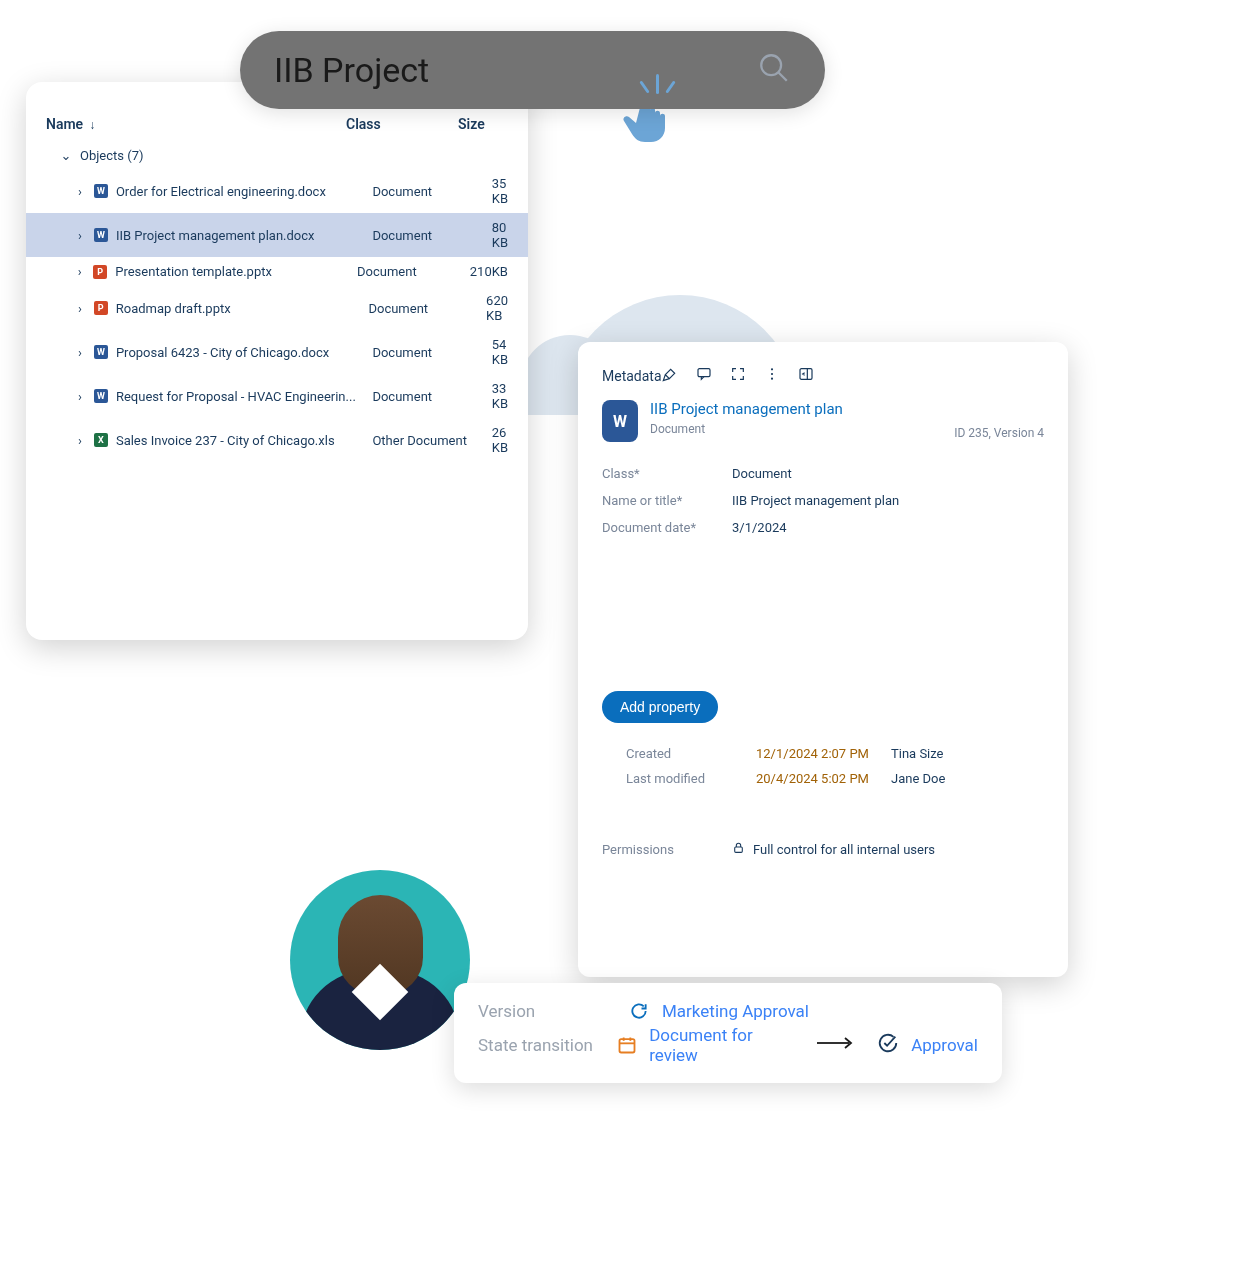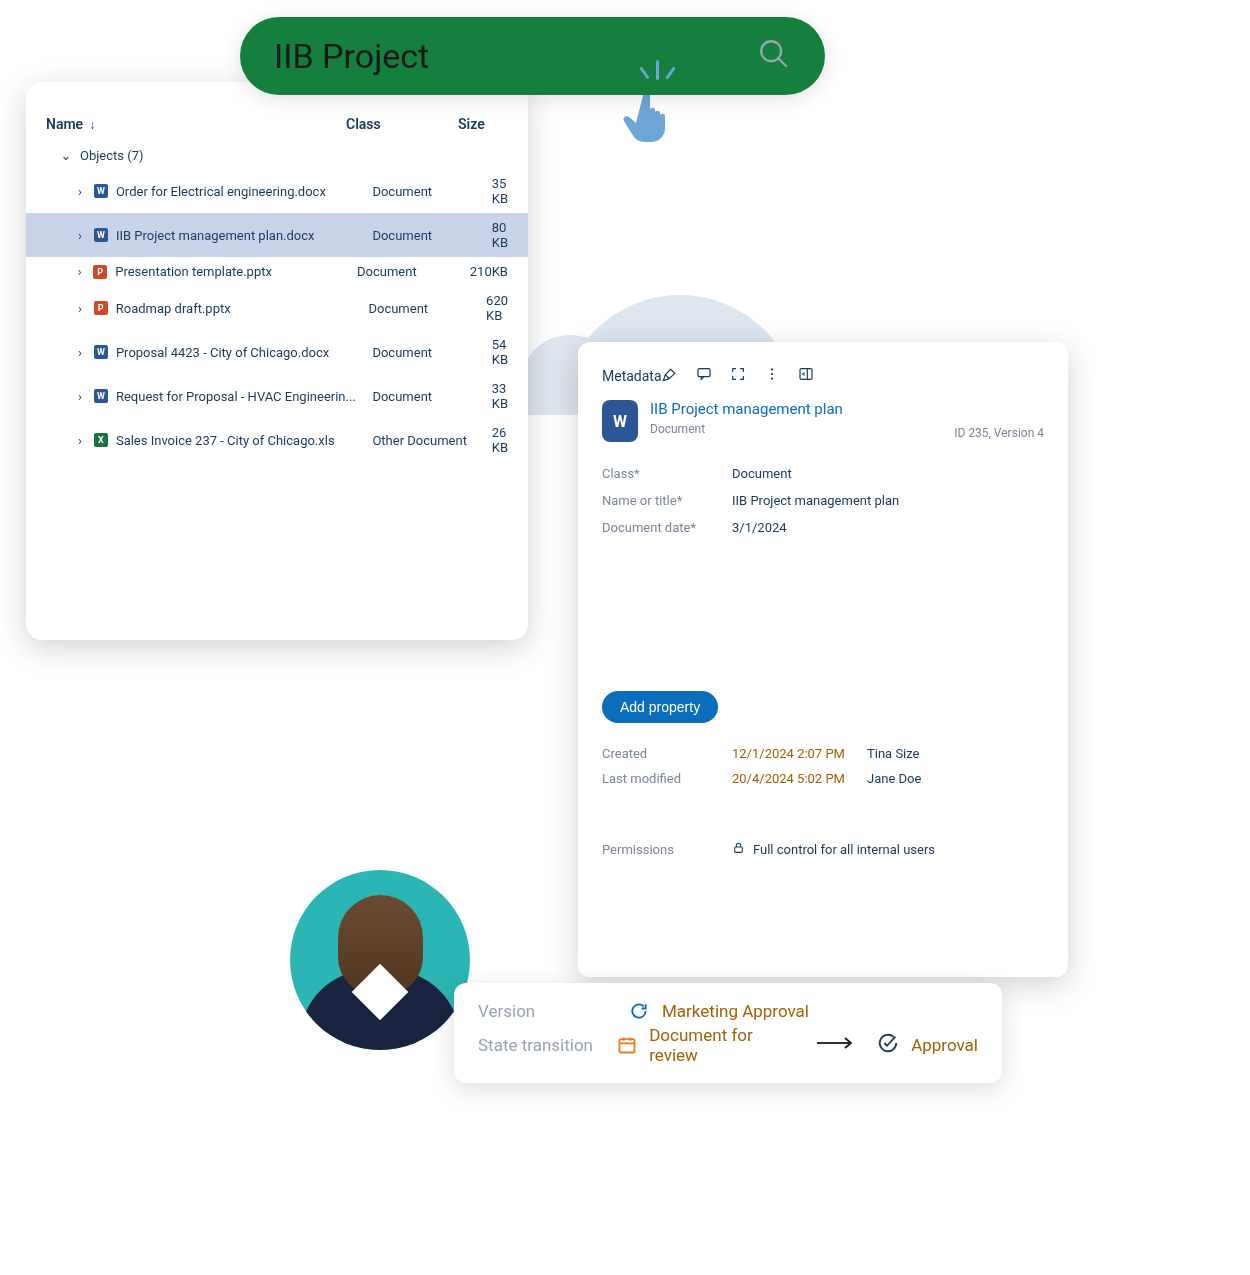--- a/index.html
+++ b/index.html
@@ -37,24 +37,24 @@
     width: 100px;
     height: 80px;
     background: #dde6ef;
     border-radius: 80px 80px 0 0;
   }
 
   
   .search-bar {
     position: absolute;
     left: 240px;
-    top: 17px;
+    top: 31px;
     width: 585px;
     height: 78px;
-    background: #15803d;
+    background: #737373;
     border-radius: 40px;
     box-shadow: 0 4px 20px rgba(0,0,0,0.12);
     display: flex;
     align-items: center;
     padding: 0 34px;
     z-index: 5;
   }
   .search-bar .search-text {
     font-size: 34px;
     font-weight: 400;
@@ -189,21 +189,21 @@
     background:#0a6ebd;
     color:#fff;
     font-size:14px;
     padding:8px 18px;
     border-radius:20px;
     border:none;
     cursor:pointer;
     margin-bottom:18px;
   }
 
-  .meta-audit { margin-bottom: 50px; }
+  .meta-audit { margin-bottom: 50px; margin-left: 24px; }
   .meta-audit-row { display:flex; padding:5px 0; font-size:13px; }
   .meta-audit-row .label { width:130px; color:#7a8699; }
   .meta-audit-row .date { width:135px; color:#a16207; }
   .meta-audit-row .who  { color:#1a3a5c; }
 
   .meta-perm { display:flex; font-size:13px; align-items:center; }
   .meta-perm .label { width:130px; color:#7a8699; }
   .meta-perm .val { color:#1a3a5c; display:flex; align-items:center; gap:8px; }
 
   
@@ -254,21 +254,21 @@
     box-shadow: 0 6px 24px rgba(0,0,0,0.14);
     padding: 16px 24px;
     z-index: 4;
     display:flex;
     flex-direction:column;
     justify-content:space-around;
   }
   .wf-row { display:flex; align-items:center; gap:12px; font-size:17px; }
   .wf-row .label { width:138px; color:#9aa3af; }
   .wf-row .icon-slot { width:22px; display:flex; justify-content:center; }
-  .wf-row .txt { color:#a16207; }
+  .wf-row .txt { color:#3b82f6; }
   .wf-arrow { margin: 0 10px; }
 
 </style>
 </head>
 <body>
 
 <div class="cloud">
   <div class="cloud-lobe"></div>
   <div class="cloud-body"></div>
 </div>
@@ -333,21 +333,21 @@
       <div class="file-row">
         <span class="chev">›</span>
         <span class="icon icon-ppt">P</span>
         <span class="fname">Roadmap draft.pptx</span>
         <span class="fclass">Document</span>
         <span class="fsize">620 KB</span>
       </div>
       <div class="file-row">
         <span class="chev">›</span>
         <span class="icon icon-word">W</span>
-        <span class="fname">Proposal 4423 - City of Chicago.docx</span>
+        <span class="fname">Proposal 6423 - City of Chicago.docx</span>
         <span class="fclass">Document</span>
         <span class="fsize">54 KB</span>
       </div>
       <div class="file-row">
         <span class="chev">›</span>
         <span class="icon icon-word">W</span>
         <span class="fname">Request for Proposal - HVAC Engineerin...</span>
         <span class="fclass">Document</span>
         <span class="fsize">33 KB</span>
       </div>

